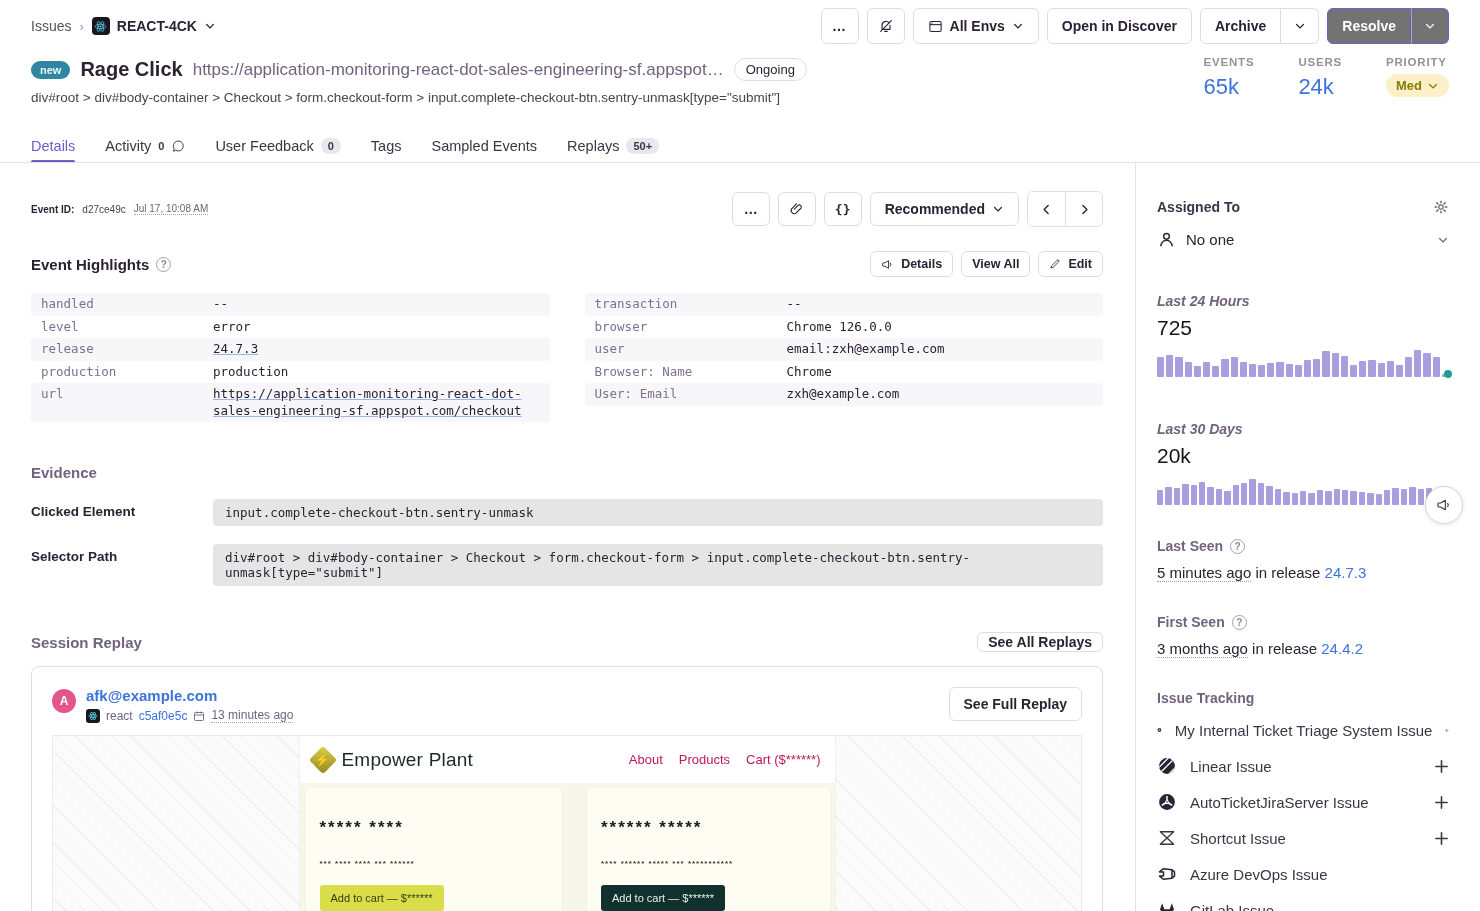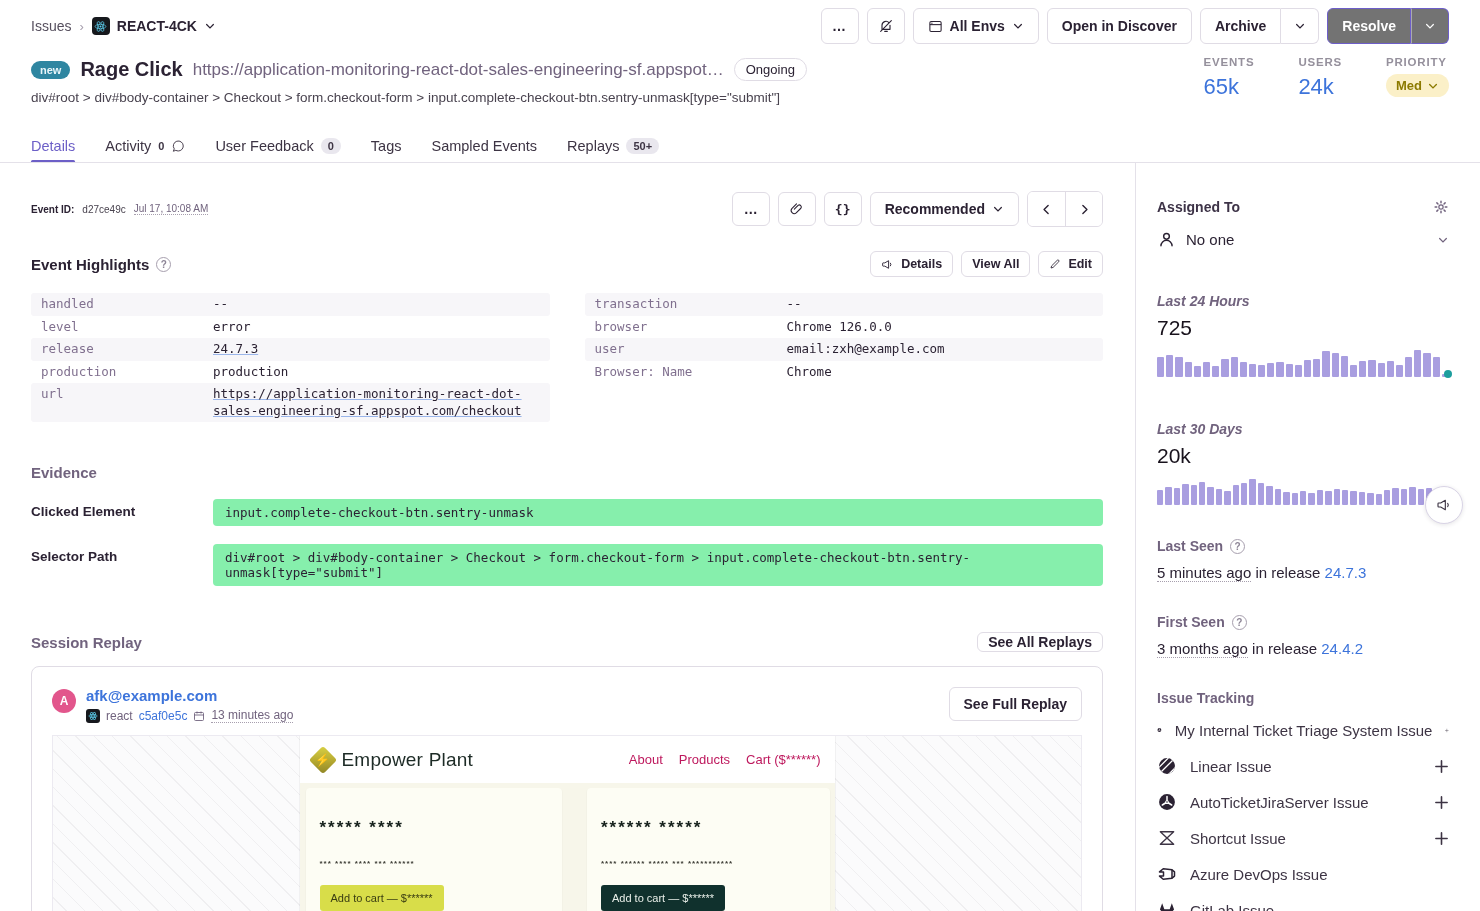--- a/index.html
+++ b/index.html
@@ -85,21 +85,21 @@
   .kv-row { display:flex; padding:3px 10px; line-height:16.5px; border-radius:3px; }
   .kv-row:nth-child(odd) { background:#f7f6f9; }
   .kv-key { width:172px; flex:none; color:#80708f; }
   .kv-val { flex:1; color:#2b2233; word-break:break-word; }
 
   
   .section-h { font-size:15px; font-weight:700; color:#71637e; }
   .evidence { margin-top:42px; }
   .ev-row { display:flex; margin-top:18px; align-items:flex-start; }
   .ev-label { width:182px; flex:none; font-size:13.5px; font-weight:700; padding-top:5px; }
-  .ev-box { flex:1; background:#86efac; border-radius:4px; padding:6px 12px;
+  .ev-box { flex:1; background:#e5e5e5; border-radius:4px; padding:6px 12px;
             font-family:"DejaVu Sans Mono", monospace; font-size:12.5px; color:#2b2233; }
 
   
   .sr-header { margin-top:46px; display:flex; align-items:center; justify-content:space-between; }
   .replay-card { margin-top:14px; border:1px solid #e0dce5; border-radius:8px; padding:20px; height:520px; }
   .replay-top { display:flex; align-items:flex-start; justify-content:space-between; }
   .replay-user { display:flex; gap:10px; }
   .avatar { width:24px; height:24px; border-radius:50%; background:#e2568c; color:#fff; font-size:12px; font-weight:700;
             display:flex; align-items:center; justify-content:center; margin-top:2px; }
   .replay-email { font-size:15px; font-weight:700; color:#3d74db; cursor:pointer; }
@@ -379,20 +379,24 @@
             <span class="kv-key" style="width:192px">browser</span>
             <span class="kv-val">Chrome 126.0.0</span>
           </div>
         <div class="kv-row">
             <span class="kv-key" style="width:192px">user</span>
             <span class="kv-val">email:zxh@example.com</span>
           </div>
         <div class="kv-row">
             <span class="kv-key" style="width:192px">Browser: Name</span>
             <span class="kv-val">Chrome</span>
+          </div>
+        <div class="kv-row">
+            <span class="kv-key" style="width:192px">User: Email</span>
+            <span class="kv-val">zxh@example.com</span>
           </div>
       </div>
     </div>
 
     <div class="evidence">
       <div class="section-h">Evidence</div>
       <div class="ev-row">
         <span class="ev-label">Clicked Element</span>
         <span class="ev-box">input.complete-checkout-btn.sentry-unmask</span>
       </div>

